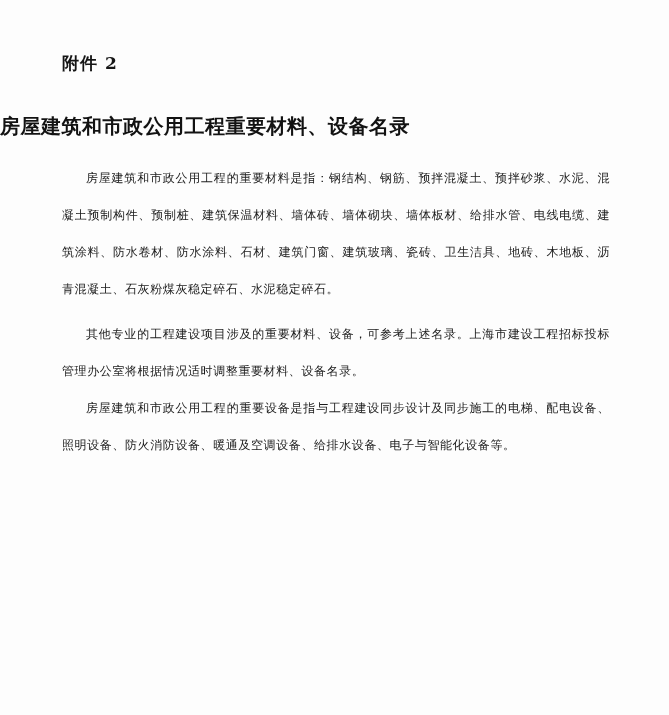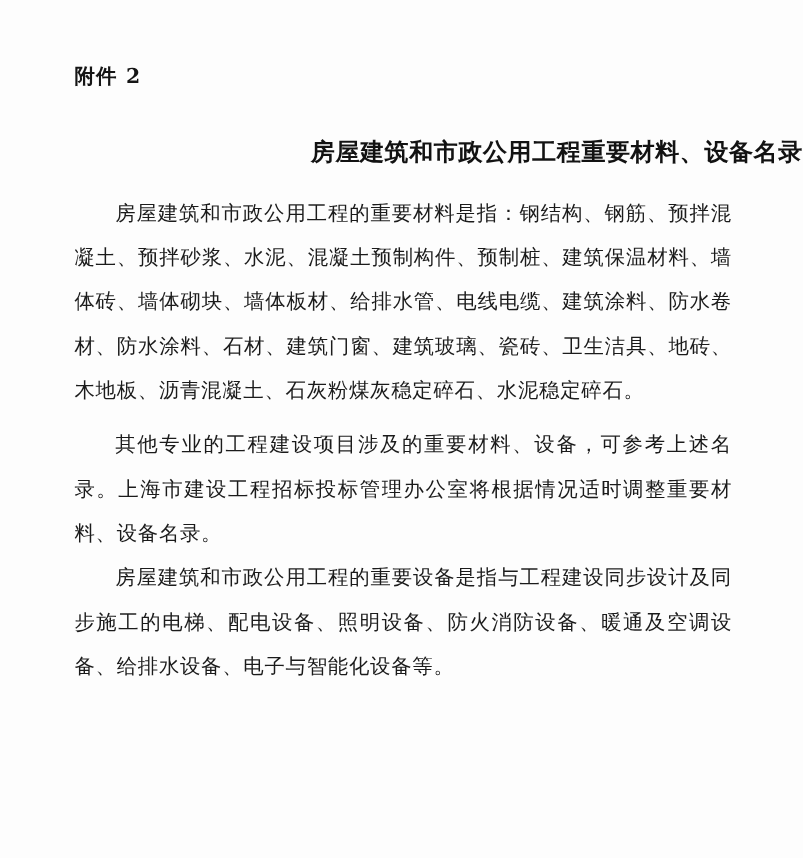--- a/index.html
+++ b/index.html
@@ -31,35 +31,35 @@
     letter-spacing: 1px;
     font-family: "DejaVu Serif", "Liberation Serif", serif;
     color: #151515;
     text-align: center;
   }
   .doc-title {
     position: absolute;
     left: 0;
     right: 0;
     top: 113px;
-    text-align: right;
+    text-align: left;
     font-size: 20px;
     font-weight: bold;
     letter-spacing: 0.5px;
     color: #121212;
     font-family: "DejaVu Serif", "Liberation Serif", serif;
   }
   .body-text {
     position: absolute;
     left: 62px;
     top: 160px;
     width: 548px;
   }
   .para {
-    font-size: 17px;
+    font-size: 12px;
     line-height: 37px;
     text-align: justify;
     text-justify: inter-ideograph;
     text-indent: 2em;
     margin: 0 0 6px 0;
     letter-spacing: 0.6px;
     color: #1b1b1b;
   }
   .para.p1 { margin-bottom: 8px; }
   .para.p2 { margin-bottom: 8px; }

